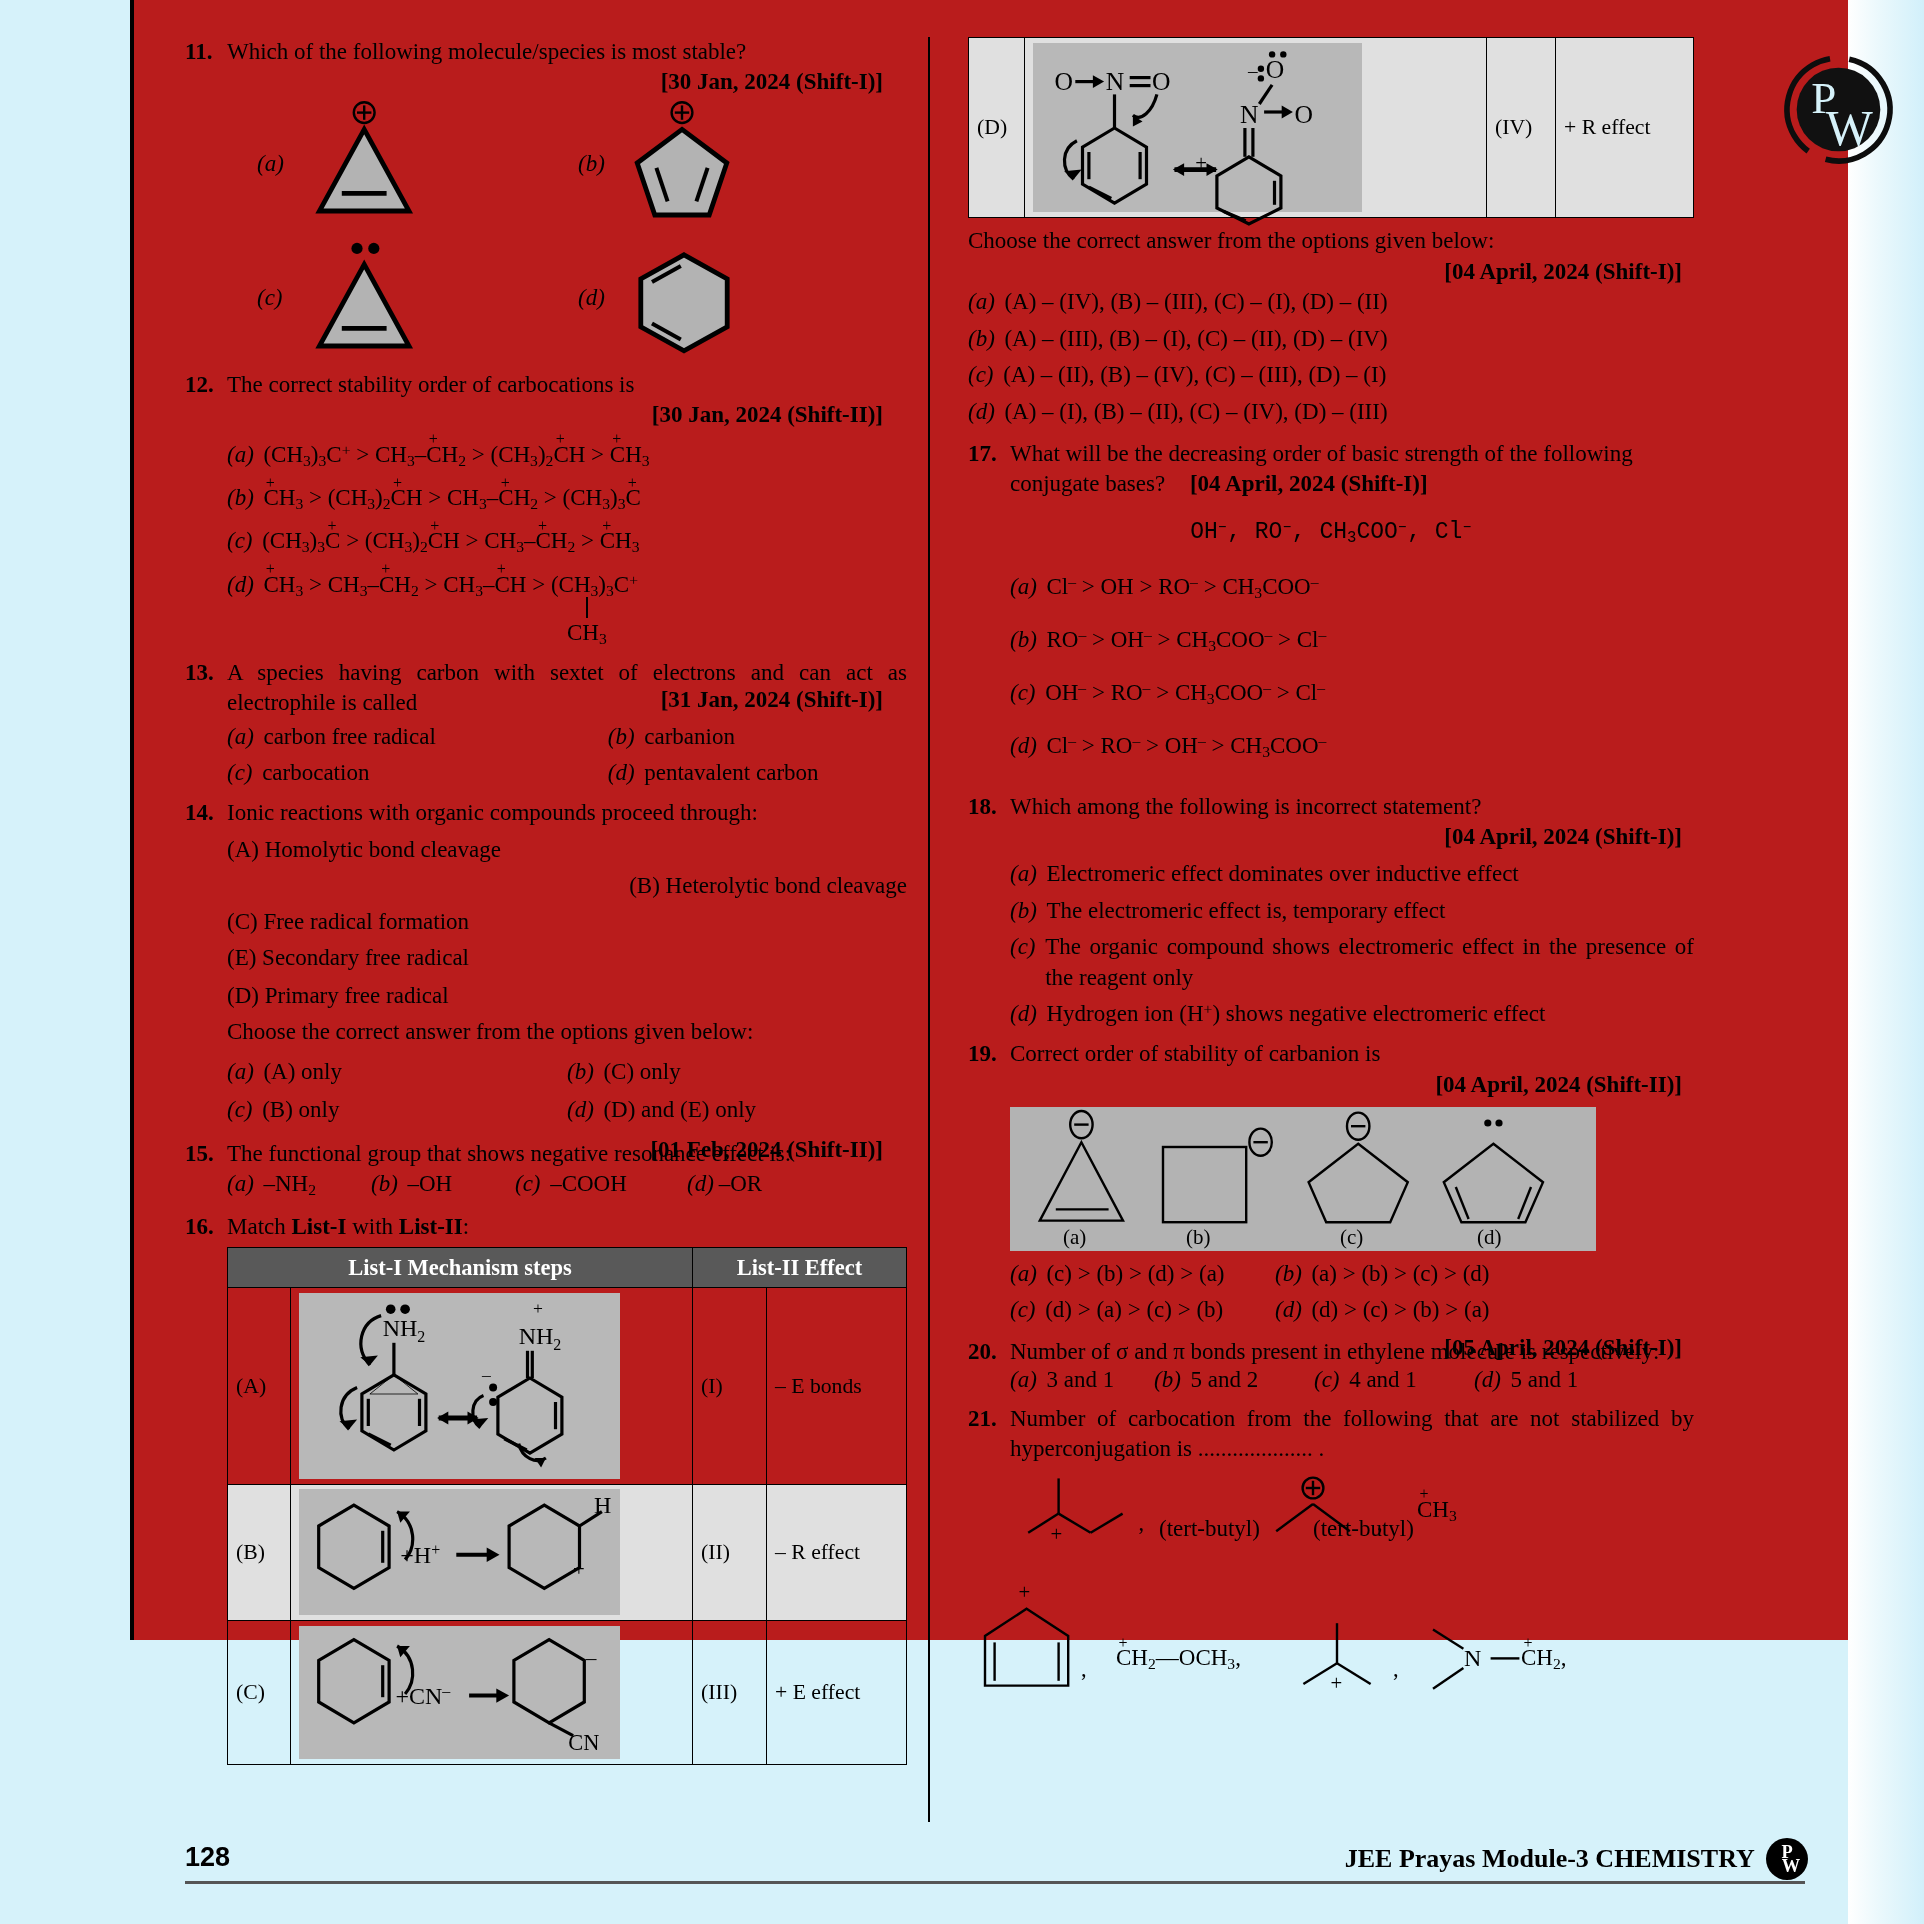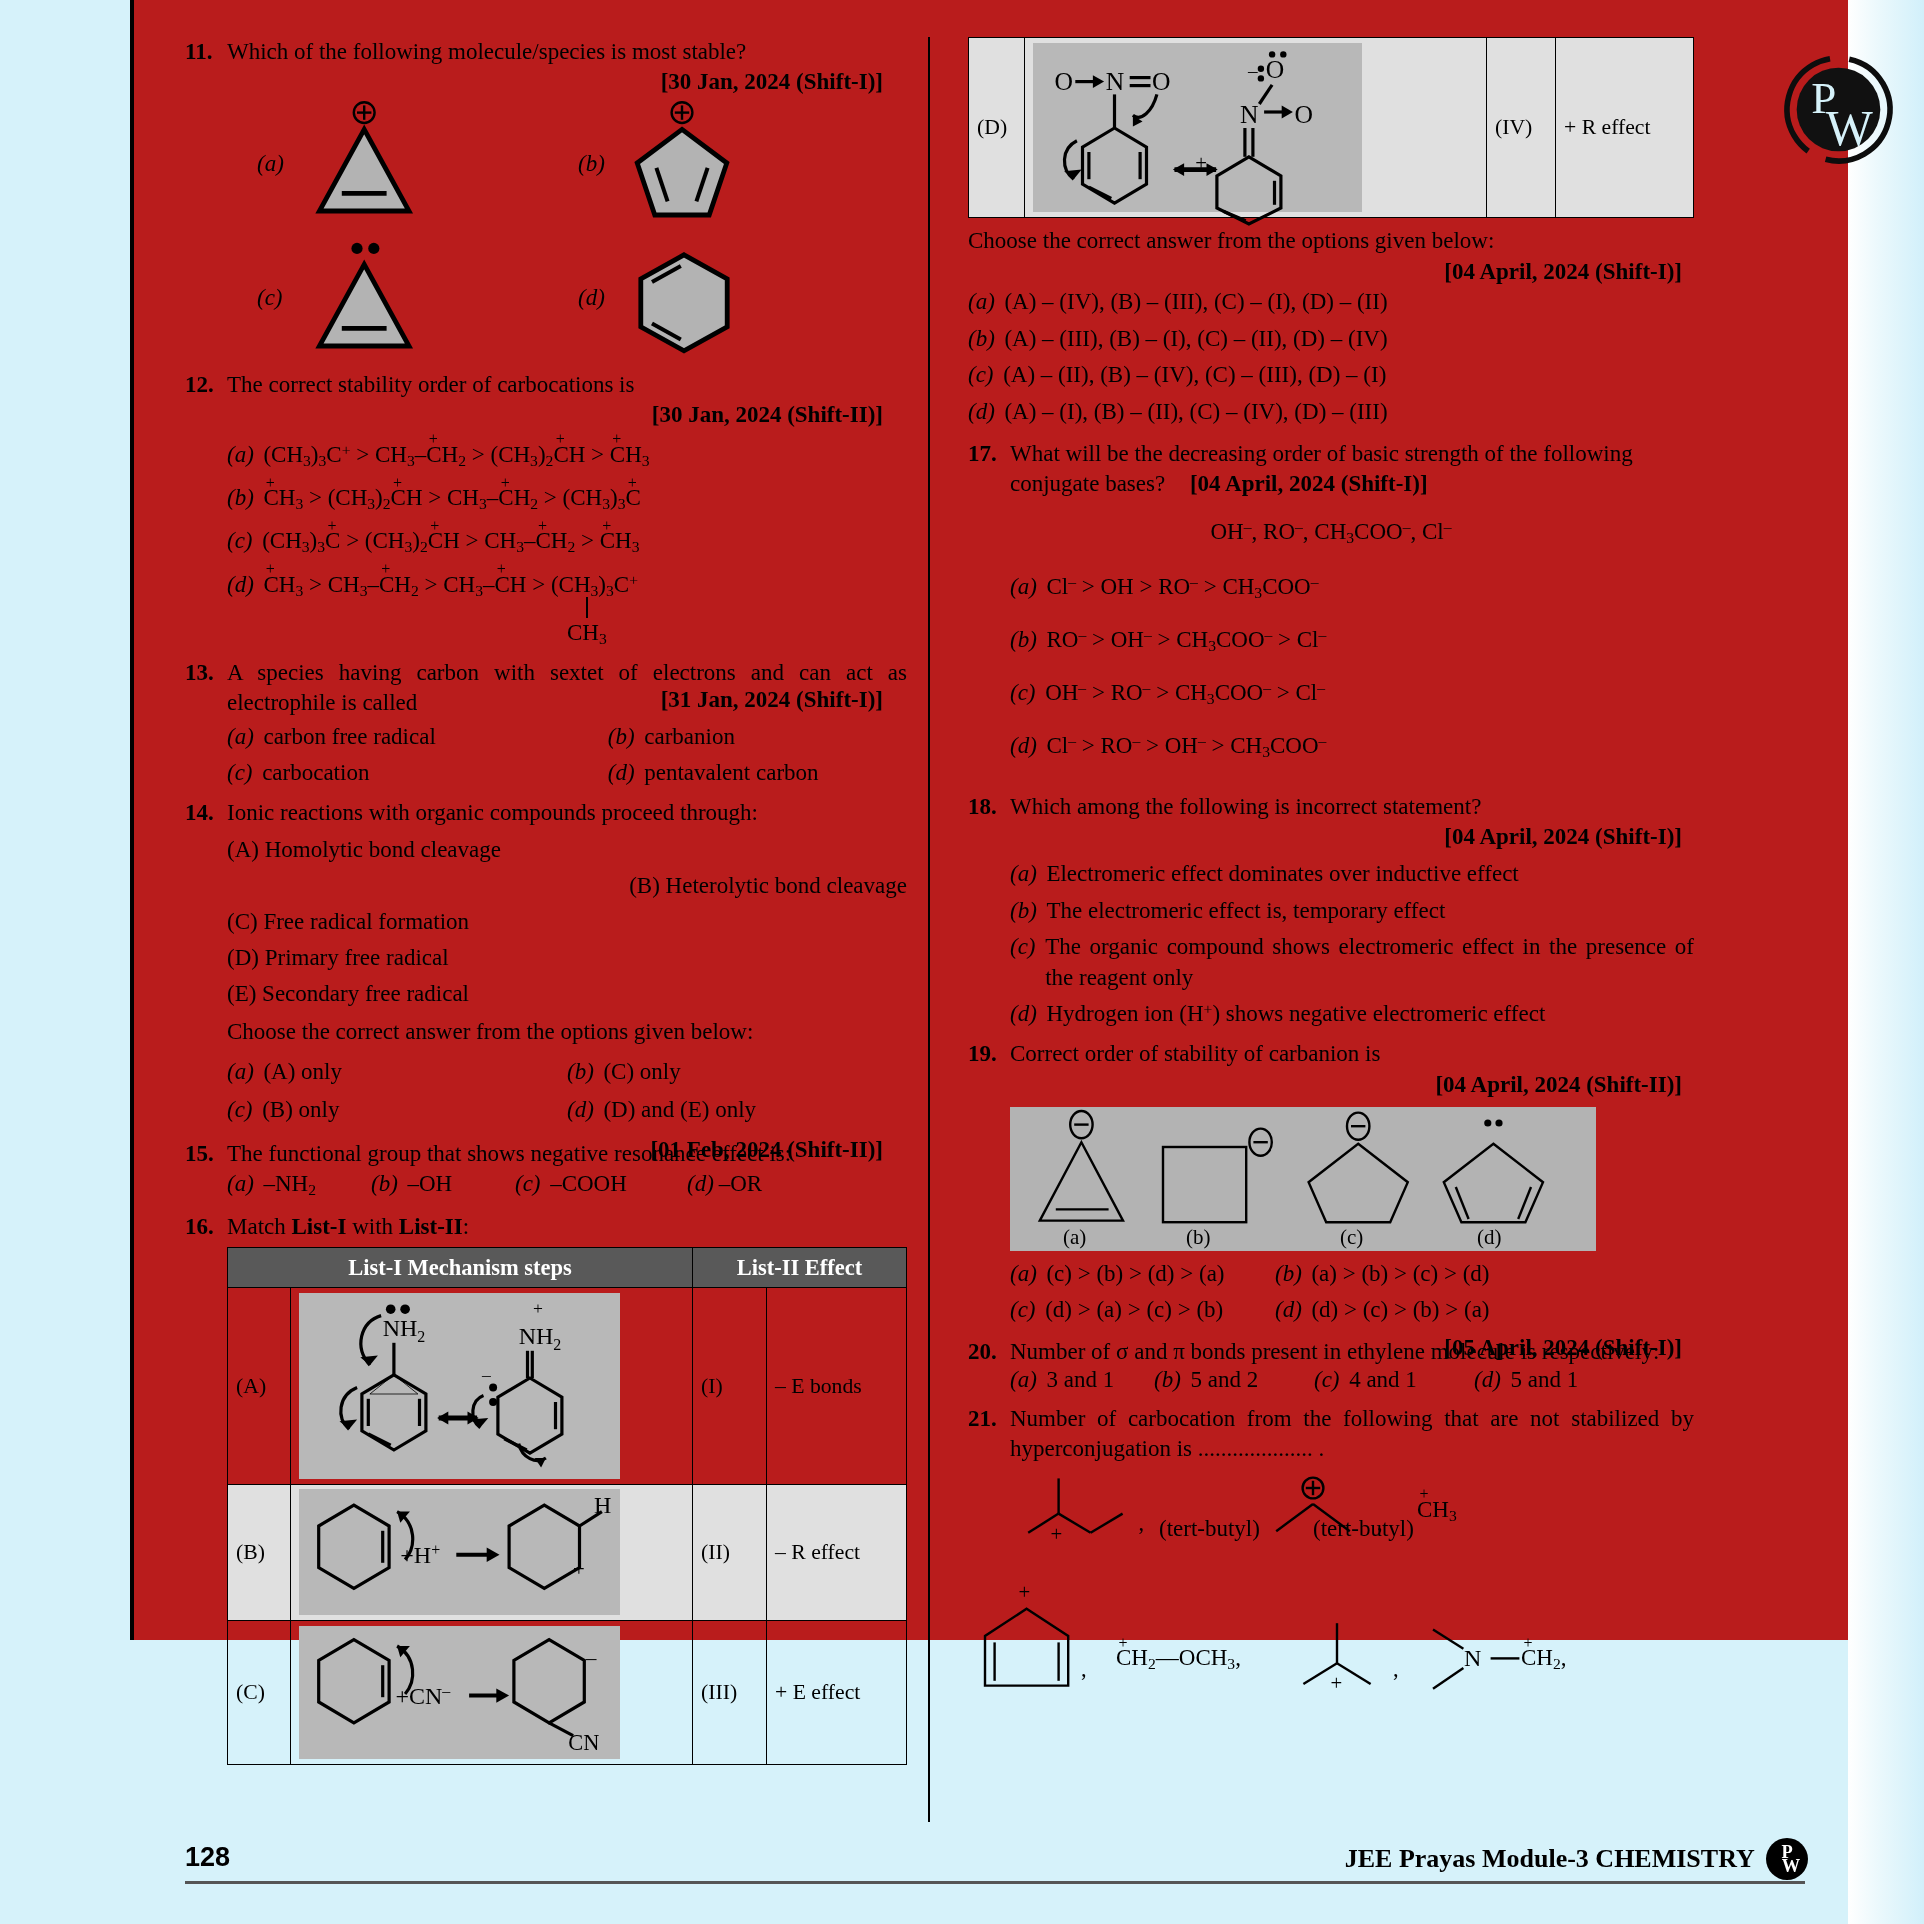--- a/index.html
+++ b/index.html
@@ -214,22 +214,22 @@
 
     <div class="q" style="margin-top:9.6px;">
       <div class="qhead">
         <div class="qnum">14.</div>
         <div class="qtext nj">Ionic reactions with organic compounds proceed through:</div>
       </div>
       <div class="opts" style="margin-top:6.4px;">
         <div style="margin-bottom:5.6px;">(A)  Homolytic bond cleavage</div>
         <div style="margin-bottom:5.6px;text-align:right;">(B)  Heterolytic bond cleavage</div>
         <div style="margin-bottom:5.6px;">(C)  Free radical formation</div>
+        <div style="margin-bottom:8px;">(E)  Secondary free radical</div>
         <div style="margin-bottom:5.6px;">(D)  Primary free radical</div>
-        <div style="margin-bottom:8px;">(E)  Secondary free radical</div>
         <div style="margin-bottom:9.6px;">Choose the correct answer from the options given below:</div>
         <div class="optrow" style="margin-bottom:8px;">
           <div class="opt half">
             <span class="olab">(a)</span>
             <span class="otxt">(A) only</span>
           </div>
           <div class="opt">
             <span class="olab">(b)</span>
             <span class="otxt">(C) only</span>
           </div>
@@ -465,21 +465,21 @@
     </div>
 
     <div class="q" style="margin-top:11.2px;">
       <div class="qhead">
         <div class="qnum">17.</div>
         <div class="qtext nj">
           <span>What will be the decreasing order of basic strength of the following conjugate bases?</span>
           <span class="date" style="margin-left:19px;">[04 April, 2024 (Shift-I)]</span>
         </div>
       </div>
-      <div style="text-align:center; margin:17.6px 0 22.5px 0;">
+      <div style="text-align:center; margin:17.6px 0 22.5px 0;font-family:Liberation Mono, monospace;">
         OH<sup>–</sup>, RO<sup>–</sup>, CH<sub>3</sub>COO<sup>–</sup>, Cl<sup>–</sup>
       </div>
       <div class="opts">
         <div class="opt" style="margin-bottom:21px;">
           <span class="olab">(a)</span>
           <span class="otxt">Cl<sup>–</sup> &gt; OH &gt; RO<sup>–</sup> &gt; CH<sub>3</sub>COO<sup>–</sup></span>
         </div>
         <div class="opt" style="margin-bottom:21px;">
           <span class="olab">(b)</span>
           <span class="otxt">RO<sup>–</sup> &gt; OH<sup>–</sup> &gt; CH<sub>3</sub>COO<sup>–</sup> &gt; Cl<sup>–</sup></span>

